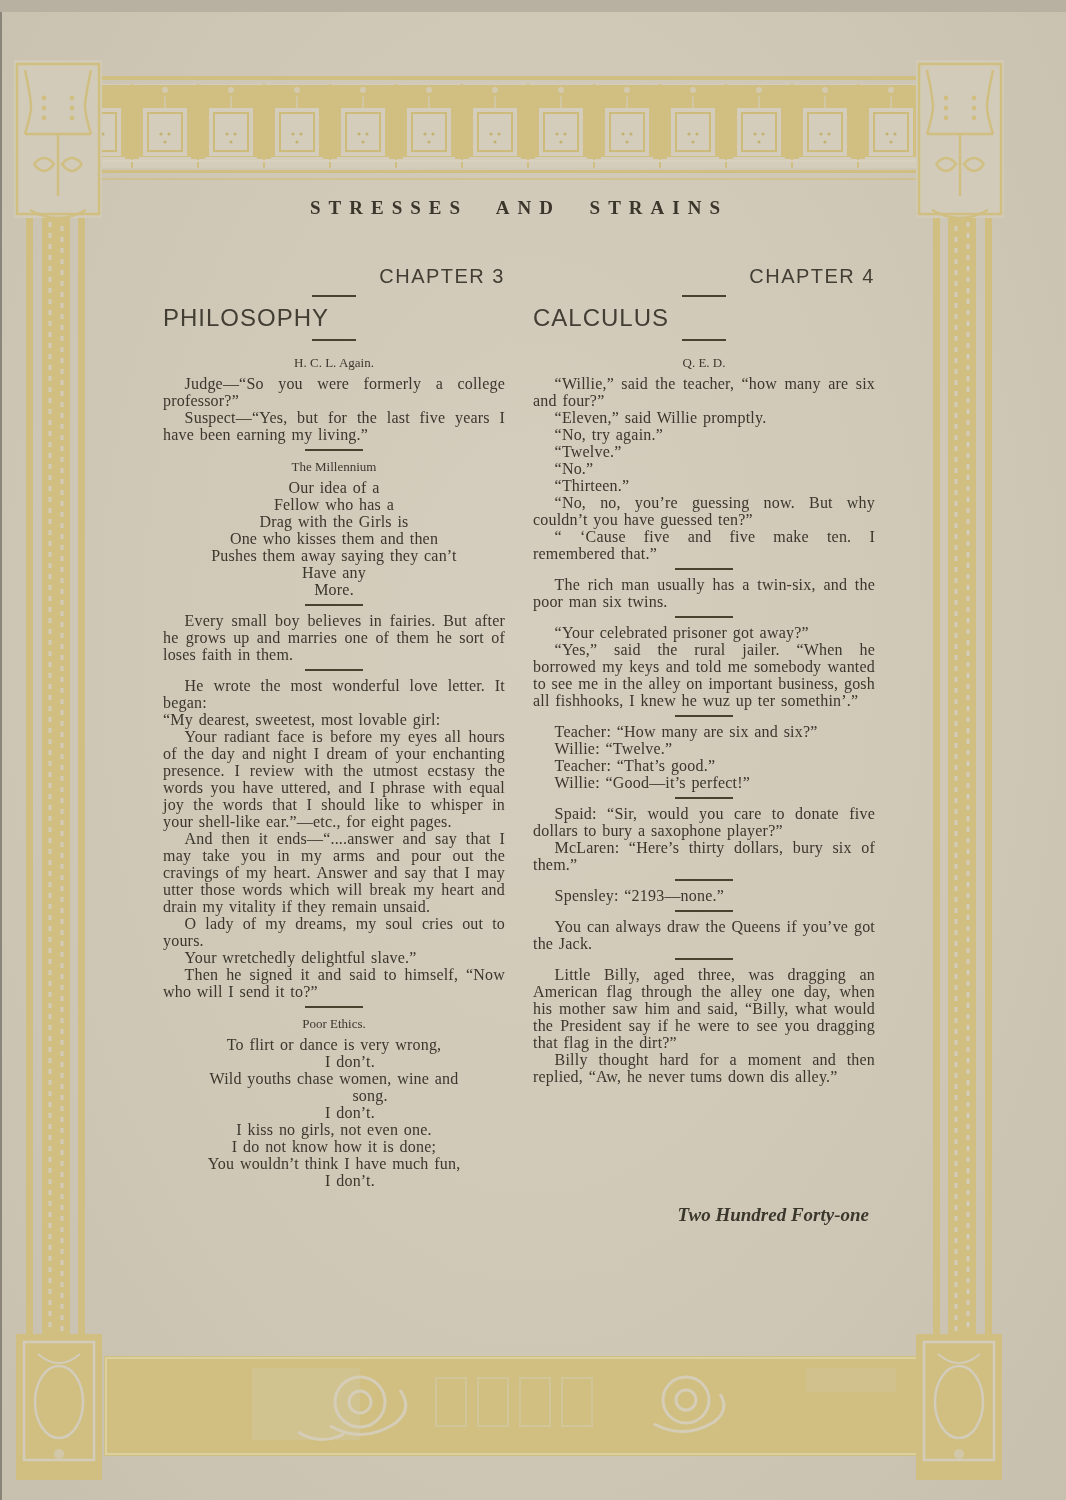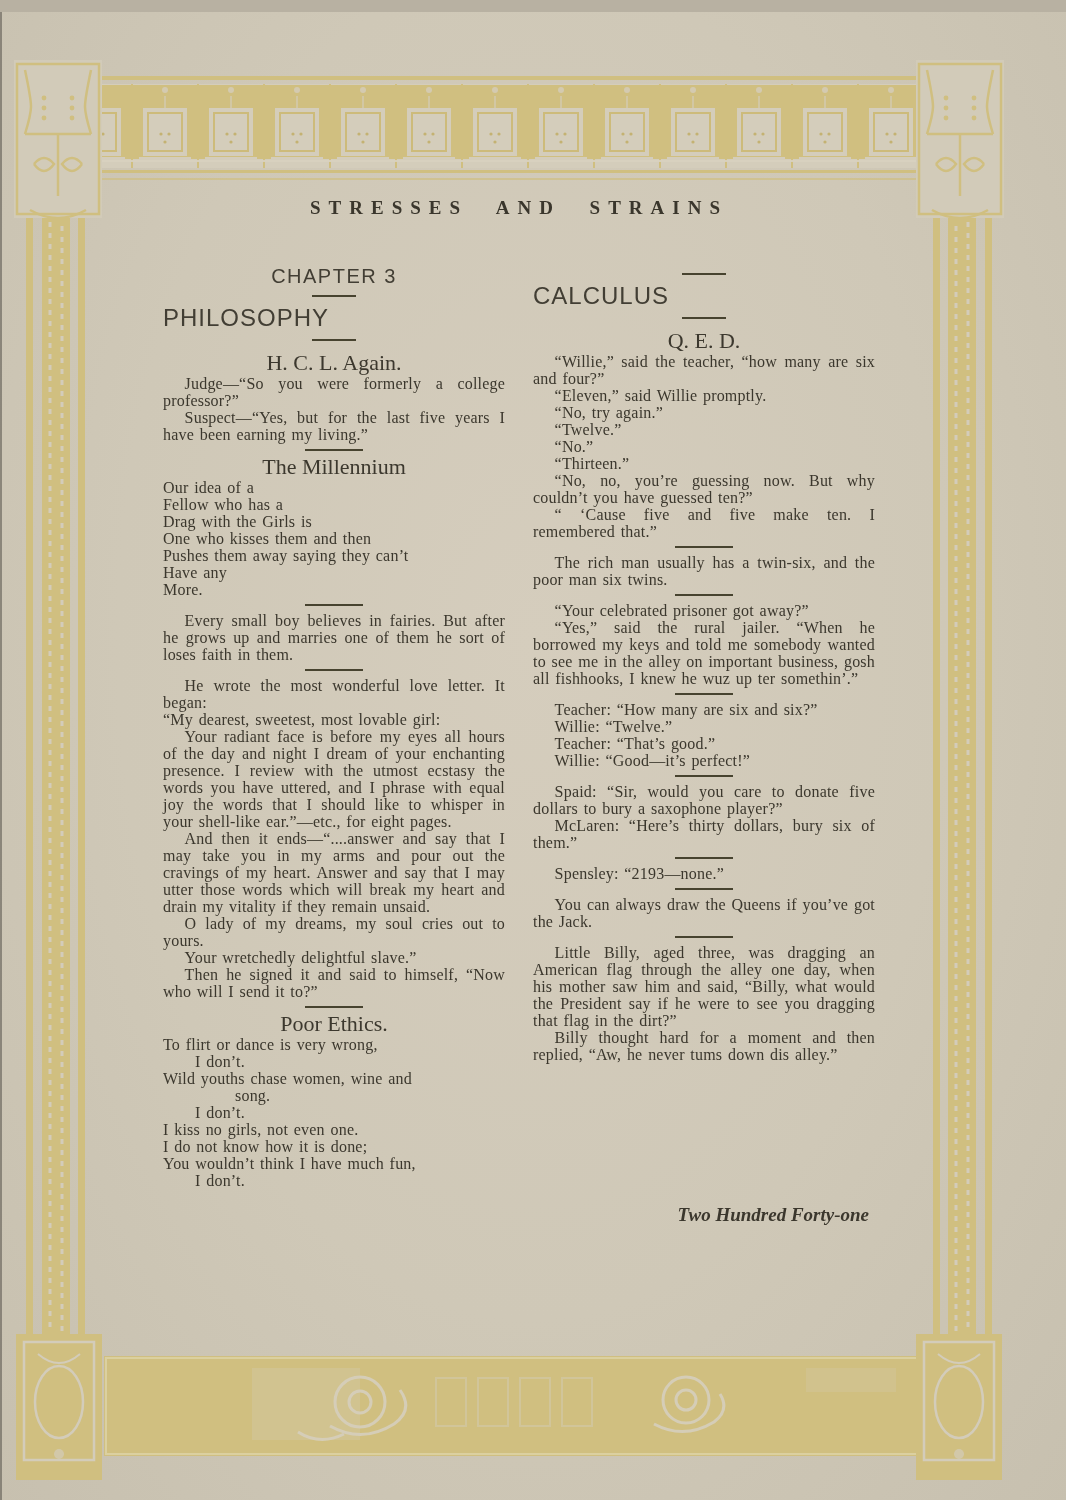--- a/index.html
+++ b/index.html
@@ -14,40 +14,40 @@
     position:absolute;left:163px;top:185px;width:712px;
     color:#3c382e;font-family:"Liberation Serif", serif;
   }
   .running-head{
     text-align:center;font-size:19px;line-height:22px;font-weight:bold;
     letter-spacing:8px;word-spacing:16px;color:#3a362c;
   }
   .columns{display:flex;gap:28px;margin-top:46px;}
   .col{flex:1;min-width:0;}
   .chapter-label{
-    text-align:center;font-family:"Liberation Sans", sans-serif;
+    text-align:right;font-family:"Liberation Sans", sans-serif;
     font-size:20px;line-height:22px;letter-spacing:1.5px;color:#423e34;
   }
   .chapter-title{
     font-family:"Liberation Sans", sans-serif;
     font-size:24px;line-height:26px;letter-spacing:1px;color:#423e34;margin-top:2px;
   }
   .rule{width:58px;border-top:2px solid #47432f;margin:6px auto;}
   .chapter-rule{width:44px;margin:8px auto;}
   .chapter-head{margin-bottom:12px;}
   .sec-heading{
-    text-align:center;font-size:22px;line-height:20px;font-weight:normal;
+    text-align:center;font-size:13px;line-height:20px;font-weight:normal;
     margin:2px 0 2px;color:#3c382e;
   }
   .para{
     margin:0;font-size:16px;line-height:17px;text-align:justify;
     word-spacing:1.5px;letter-spacing:.2px;color:#3b372d;
   }
   .para.indent{text-indent:1.35em;}
-  .verse{margin:1px 0;}
+  .verse{margin:1px 0;text-align:center;}
   .verse-line{font-size:16px;line-height:17px;word-spacing:1.5px;letter-spacing:.2px;color:#3b372d;}
   .folio{
     text-align:right;padding-right:6px;margin-top:14px;
     font-style:italic;font-weight:600;font-size:19px;color:#3b372d;
   }
 </style>
 </head>
 <body>
 
 <div class="page">
@@ -189,20 +189,21 @@
               <div class="verse-line">I kiss no girls, not even one.</div>
               <div class="verse-line">I do not know how it is done;</div>
               <div class="verse-line">You wouldn’t think I have much fun,</div>
               <div class="verse-line" style="padding-left: 2em;">I don’t.</div>
             </div>
           </div>
       </section>
 
       <section class="col">
         <header class="chapter-head">
+          <div class="chapter-label">CHAPTER 4</div>
           <div class="rule chapter-rule"></div>
           <div class="chapter-title">CALCULUS</div>
           <div class="rule chapter-rule"></div>
         </header>
         <div class="sections">
             <h3 class="sec-heading">Q. E. D.</h3>
             <p class="para indent">“Willie,” said the teacher, “how many are six and four?”</p>
             <p class="para indent">“Eleven,” said Willie promptly.</p>
             <p class="para indent">“No, try again.”</p>
             <p class="para indent">“Twelve.”</p>

